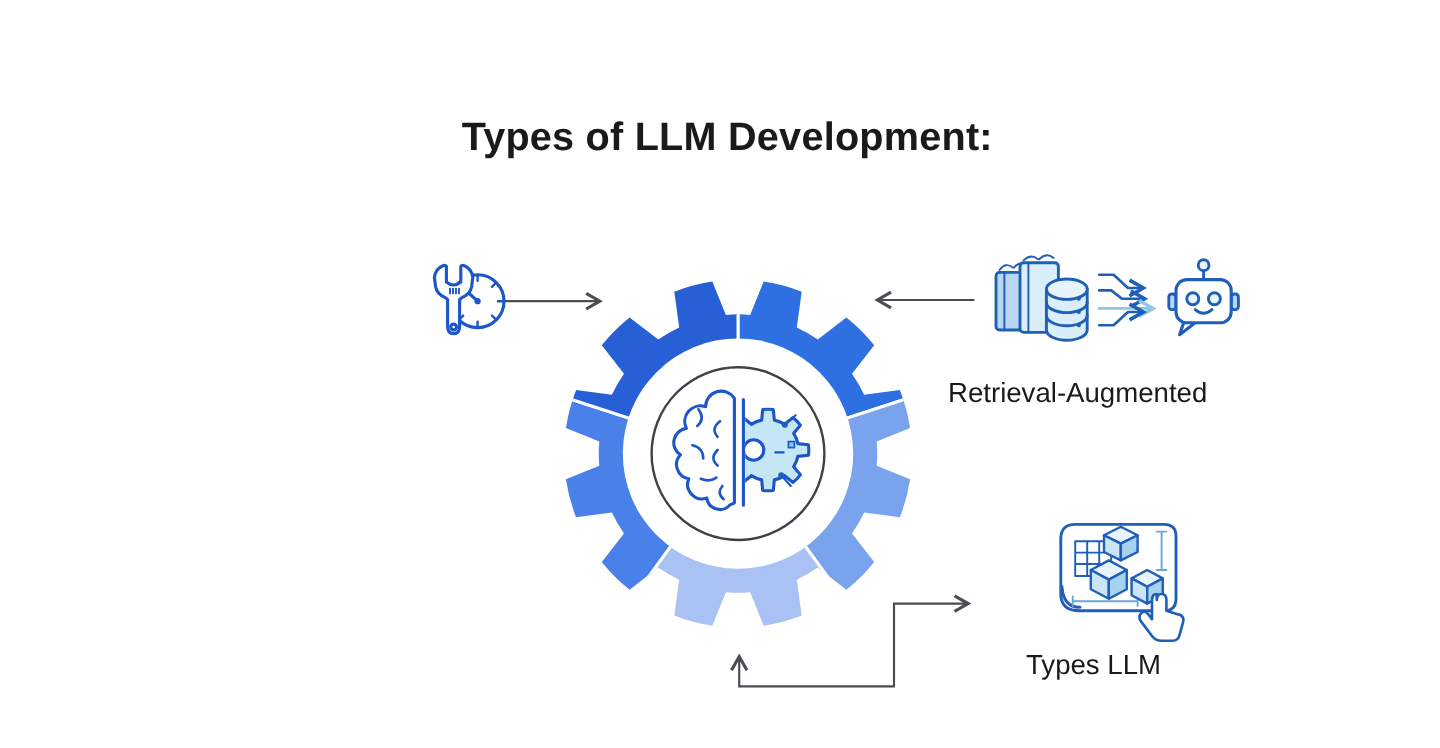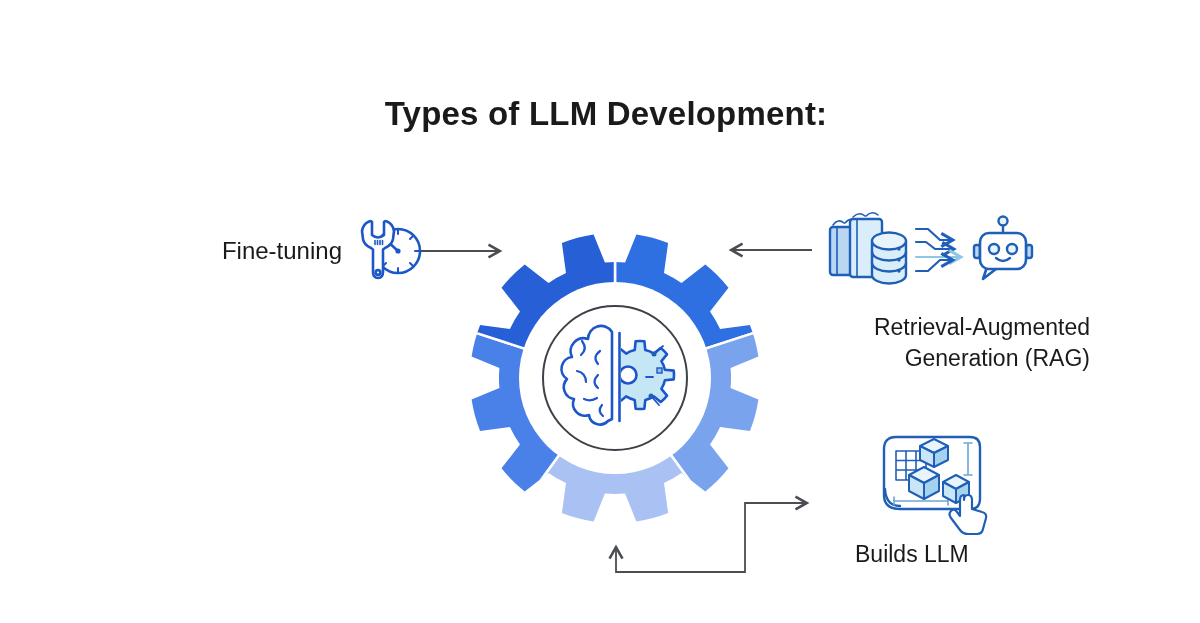--- a/index.html
+++ b/index.html
@@ -7,21 +7,21 @@
     position:relative; width:1200px; height:623px; overflow:hidden;
     background:var(--c-background,#fff);
     font-family:"Liberation Sans", sans-serif;
     margin-top:25px;
   }
   .scene { position:absolute; left:0; top:0; }
   .title-block { position:absolute; left:12px; right:0; top:70px; text-align:center;
     color:var(--c-text,#111); font-weight:bold; font-size:33px; line-height:38px; letter-spacing:.2px; }
   .label { position:absolute; color:var(--c-text,#1a1a1a); font-size:23px; line-height:30px; }
   .label-finetune { left:180px; top:211px; width:162px; text-align:right; font-size:24px; }
-  .label-rag { left:790px; top:287px; width:300px; text-align:right; line-height:31px; }
+  .label-rag { left:790px; top:287px; width:300px; text-align:left; line-height:31px; }
   .label-custom { left:855px; top:514px; width:220px; text-align:left; }
 
   
   .ink   { stroke:var(--c-icon_stroke,#1f5fb8); fill:none; stroke-width:2.4; stroke-linecap:round; stroke-linejoin:round; }
   .inkf  { stroke:var(--c-icon_stroke,#1f5fb8); fill:#fff; stroke-width:2.4; stroke-linecap:round; stroke-linejoin:round; }
   .inkb  { stroke:var(--c-icon_stroke_bright,#1c56c9); fill:none; stroke-width:2.6; stroke-linecap:round; stroke-linejoin:round; }
   .inkbf { stroke:var(--c-icon_stroke_bright,#1c56c9); fill:#fff; stroke-width:2.6; stroke-linecap:round; stroke-linejoin:round; }
   .fill-light { fill:var(--c-fill_light,#d9eef9); }
   .fill-mid   { fill:var(--c-fill_mid,#b9d7f2); }
   .fill-pale  { fill:var(--c-fill_pale,#e8f4fb); }
@@ -163,24 +163,22 @@
         </g>
       </g>
       <path class="inkf" style="stroke-width:2.2" transform="translate(84,66)" d="M14,2 q-4,0 -4,5 v16 l-3,-4 q-3,-4 -6,-1 q-3,3 0,7 l9,12 q3,4 8,4 h9 q5,0 6,-5 l3,-11 q1,-5 -4,-6 l-10,-3 v-9 q0,-5 -4,-5 q-4,0 -4,5 z"></path>
     </g>
   </svg>
 
   <div class="title-block">
     <div>Types of LLM Development:</div>
   </div>
 
-  <div class="label label-finetune">Fine-tuning</div>
 
   <div class="label label-rag">
     <div>Retrieval-Augmented</div>
-    <div>Generation (RAG)</div>
   </div>
 
   <div class="label label-custom">
-    <div>Builds LLM</div>
+    <div>Types LLM</div>
   </div>
 
 </div>
 
 </body></html>

